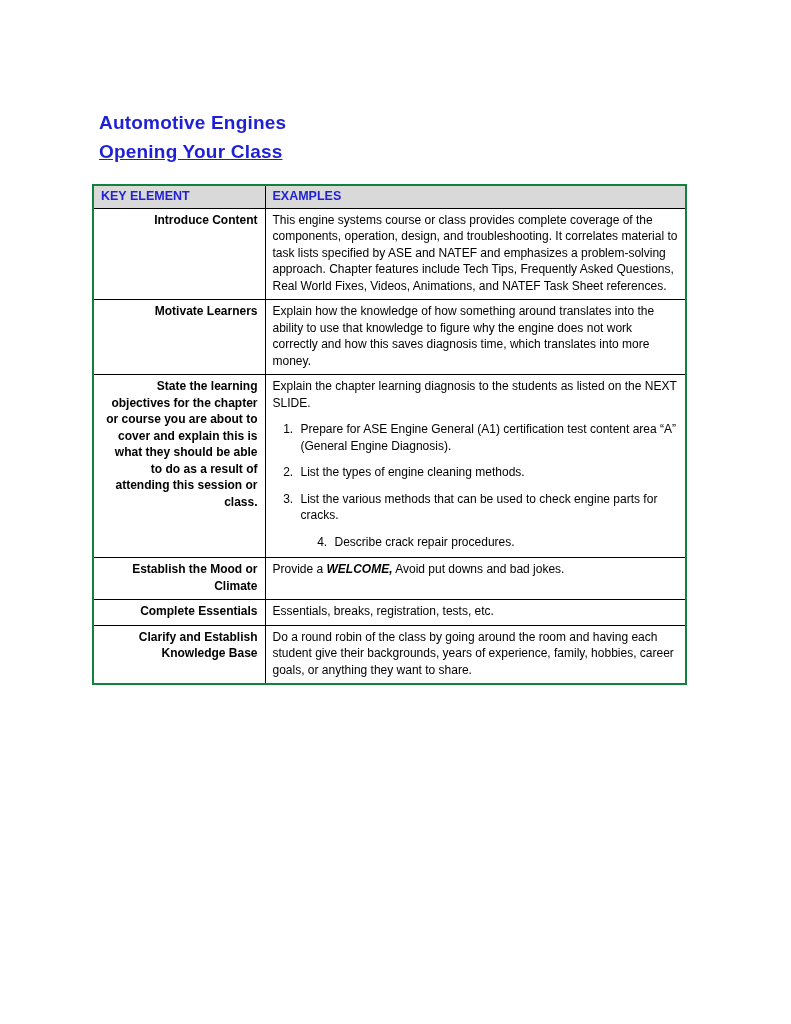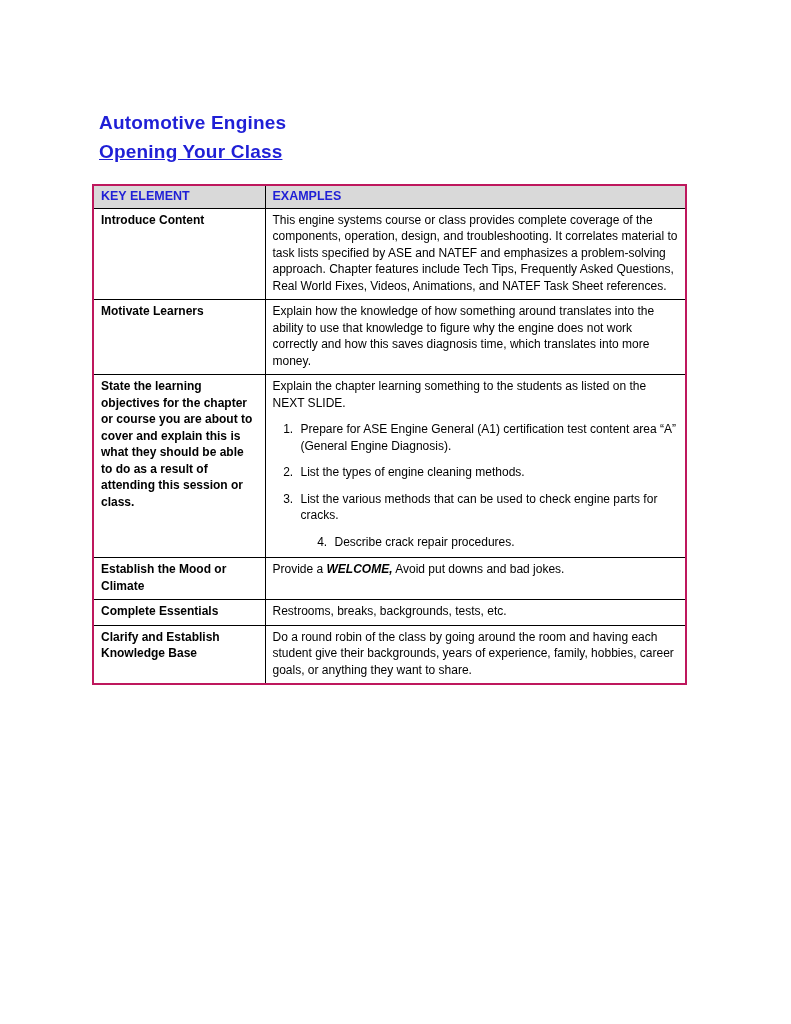--- a/index.html
+++ b/index.html
@@ -31,21 +31,21 @@
     line-height: 29px;
     letter-spacing: 0.2px;
   }
   .doc-heading .h-line.underlined {
     text-decoration: underline;
   }
   table.key-table {
     border-collapse: collapse;
     width: 593px;
     table-layout: fixed;
-    border: 2px solid #be185d;
+    border: 2px solid #15803d;
     font-size: 12px;
   }
   table.key-table col.c1 { width: 172px; }
   table.key-table col.c2 { width: 421px; }
   table.key-table th,
   table.key-table td {
     border: 1px solid #000000;
     vertical-align: top;
     padding: 3px 7px 5px 7px;
     line-height: 16.5px;
@@ -54,20 +54,21 @@
     background: #d9d9d9;
     color: #1f1fd6;
     text-align: left;
     font-size: 12.5px;
     font-weight: bold;
     padding-top: 2px;
     padding-bottom: 3px;
   }
   td.key-cell {
     font-weight: bold;
+    text-align: right;
   }
   td.example-cell p {
     margin: 0;
   }
   td.example-cell .intro {
     margin: 0 0 10px 0;
   }
   ol.objectives {
     margin: 0;
     padding: 0 0 0 24px;
@@ -115,39 +116,39 @@
       </tr>
       <tr>
         <td class="key-cell">Motivate Learners</td>
         <td class="example-cell">
           <p>Explain how the knowledge of how something around translates into the ability to use that knowledge to figure why the engine does not work correctly and how this saves diagnosis time, which translates into more money.</p>
         </td>
       </tr>
       <tr>
         <td class="key-cell">State the learning objectives for the chapter or course you are about to cover and explain this is what they should be able to do as a result of attending this session or class.</td>
         <td class="example-cell">
-          <p class="intro">Explain the chapter learning something to the students as listed on the NEXT SLIDE.</p>
+          <p class="intro">Explain the chapter learning diagnosis to the students as listed on the NEXT SLIDE.</p>
           <ol class="objectives">
             <li>Prepare for ASE Engine General (A1) certification test content area “A” (General Engine Diagnosis).</li>
             <li>List the types of engine cleaning methods.</li>
             <li>List the various methods that can be used to check engine parts for cracks.</li>
             <li>Describe crack repair procedures.</li>
           </ol>
         </td>
       </tr>
       <tr>
         <td class="key-cell">Establish the Mood or Climate</td>
         <td class="example-cell">
           <p><span>Provide a </span><span class="welcome-emph">WELCOME,</span><span> Avoid put downs and bad jokes.</span></p>
         </td>
       </tr>
       <tr>
         <td class="key-cell">Complete Essentials</td>
         <td class="example-cell">
-          <p>Restrooms, breaks, backgrounds, tests, etc.</p>
+          <p>Essentials, breaks, registration, tests, etc.</p>
         </td>
       </tr>
       <tr>
         <td class="key-cell">Clarify and Establish Knowledge Base</td>
         <td class="example-cell">
           <p>Do a round robin of the class by going around the room and having each student give their backgrounds, years of experience, family, hobbies, career goals, or anything they want to share.</p>
         </td>
       </tr>
     </tbody>
   </table>

